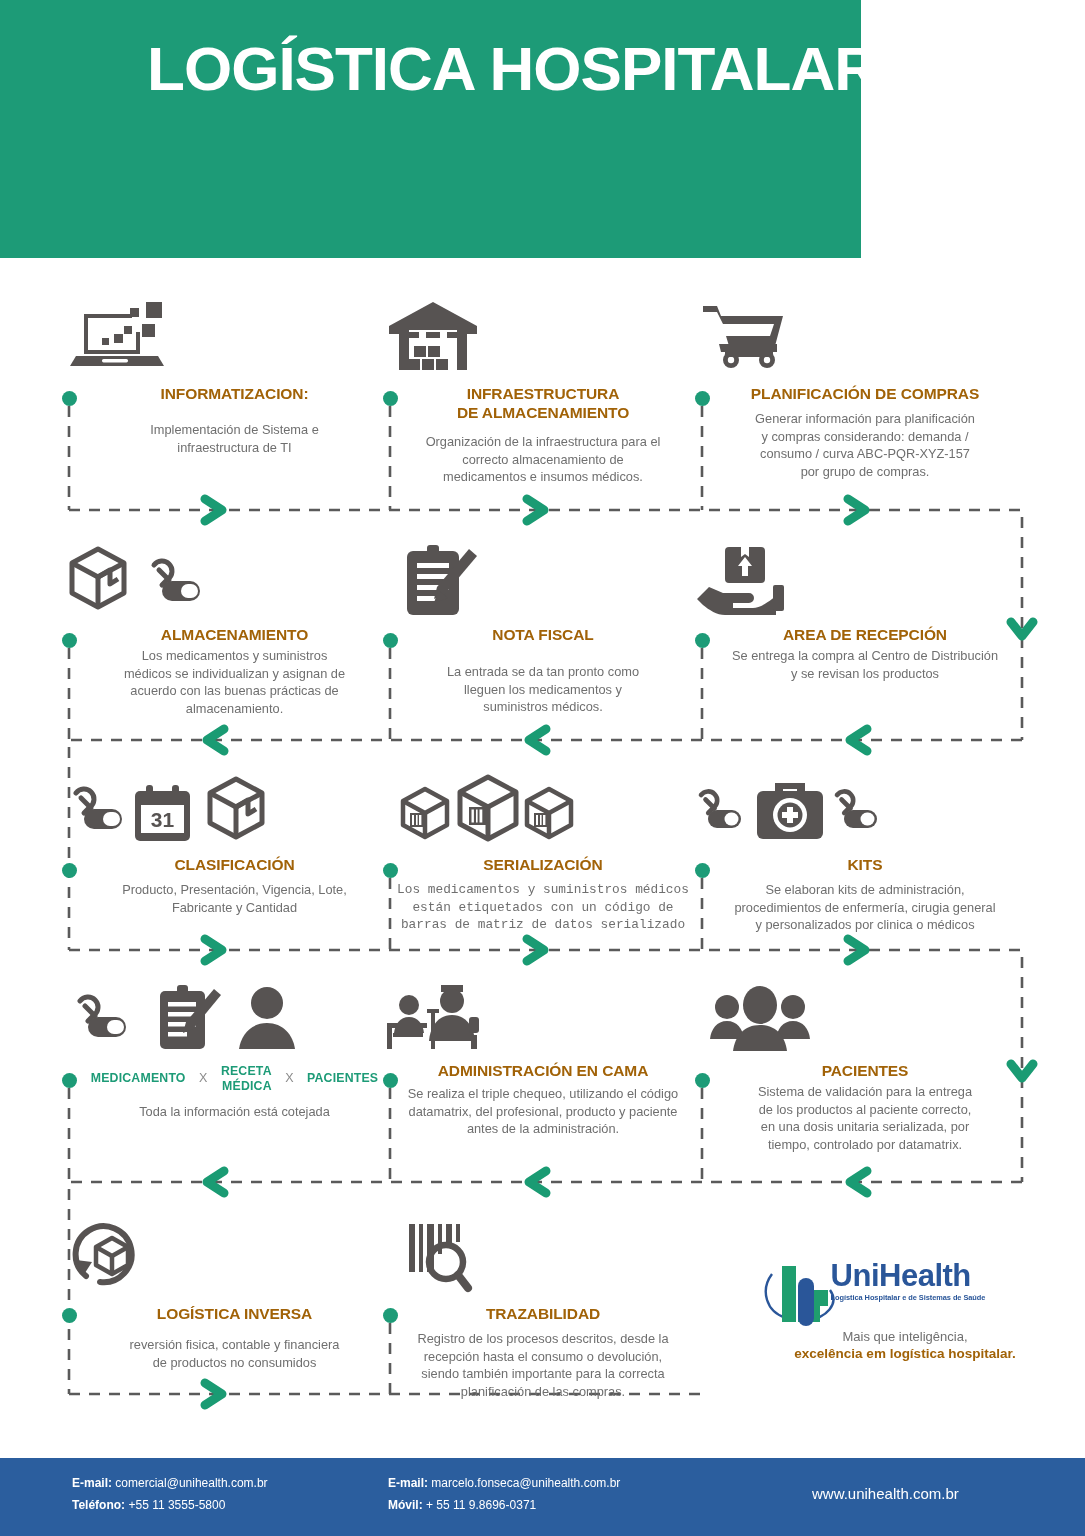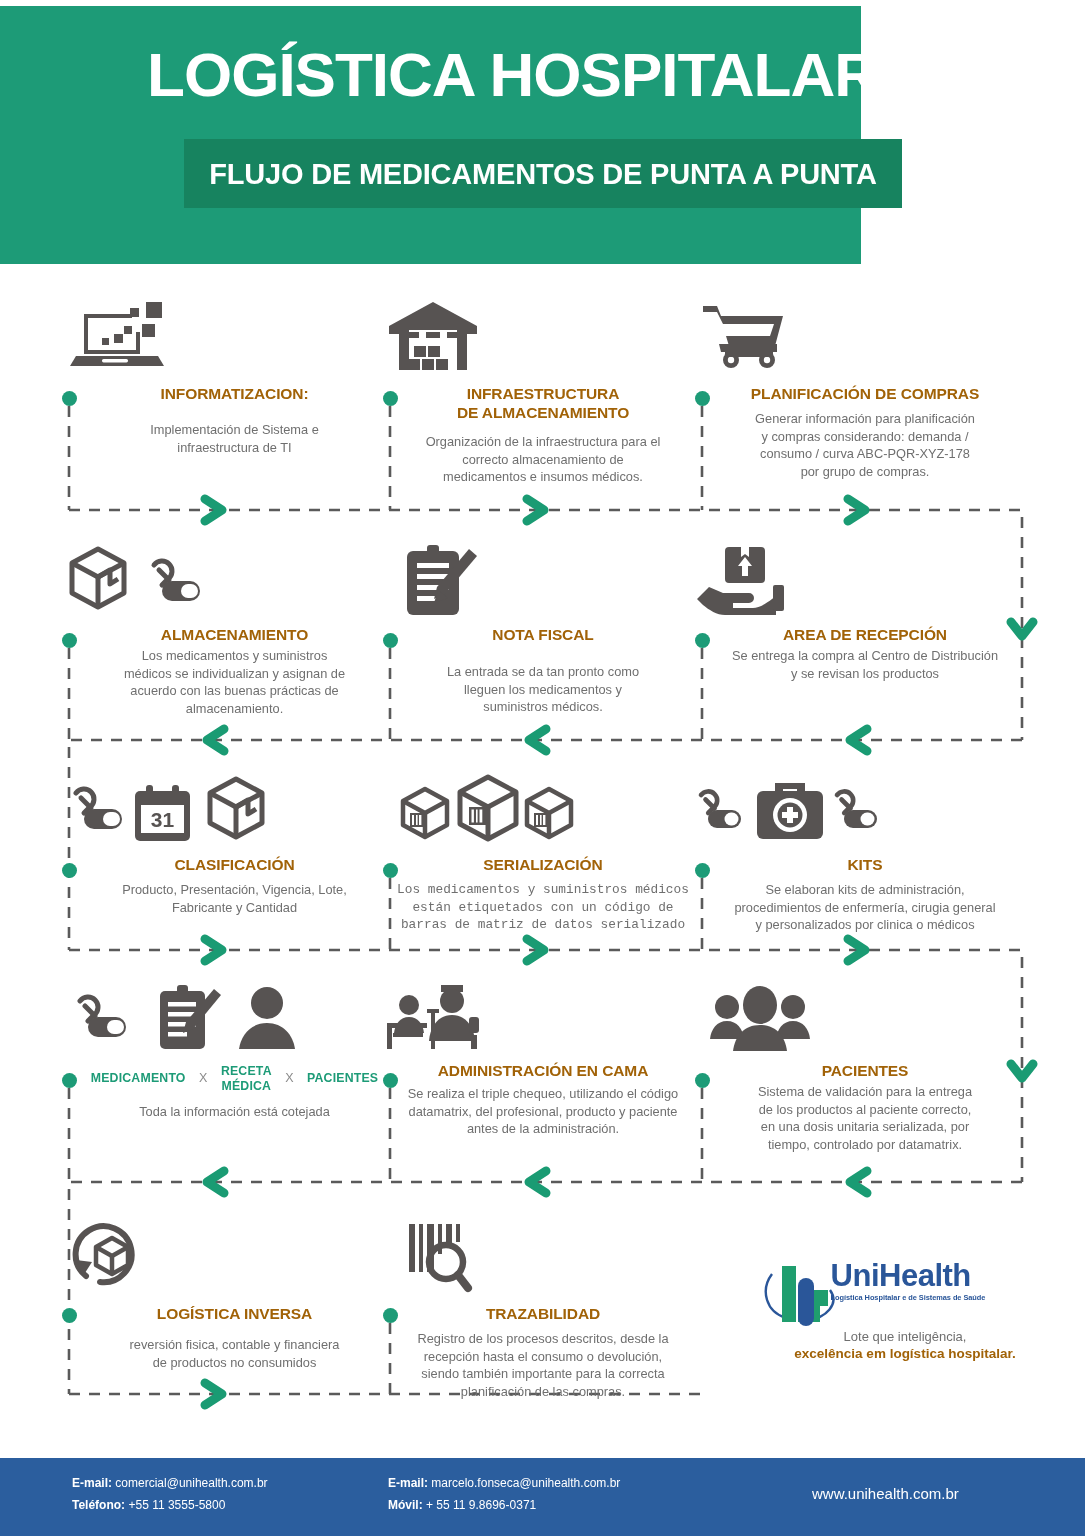--- a/index.html
+++ b/index.html
@@ -1,19 +1,19 @@
 <!DOCTYPE html>
 <html><head>
 <meta charset="utf-8">
 <style>
   html,body{margin:0;padding:0;background:#ffffff;}
   body{width:1085px;height:1536px;font-family:"Liberation Sans",sans-serif;position:relative;overflow:hidden;}
 
   
-  .header{position:absolute;left:0;top:6px;width:861px;height:258px;background:#1d9b77;}
+  .header{position:absolute;left:0;top:0;width:861px;height:258px;background:#1d9b77;}
   .header-title{position:absolute;left:0;top:38px;width:1085px;text-align:center;
      color:#ffffff;font-size:62px;font-weight:bold;letter-spacing:-1px;line-height:1;}
   .header-sub-box{position:absolute;left:184px;top:133px;width:718px;height:69px;background:#17835f;}
   .header-sub{position:absolute;left:0;top:19px;width:718px;text-align:center;
      color:#ffffff;font-size:29px;font-weight:bold;letter-spacing:-0.2px;}
 
   
   .flow{position:absolute;left:0;top:258px;width:1085px;height:1170px;}
   .flow svg{position:absolute;left:0;top:0;}
 
@@ -44,21 +44,21 @@
   #n11{left:383px;top:725px;width:320px;}
   #n12{left:695px;top:725px;width:340px;}
   
   #n13{left:62px;top:960px;width:345px;}
   #n14{left:383px;top:960px;width:320px;}
 
   
   .triple{position:absolute;width:100%;text-align:center;white-space:nowrap;}
   .triple b{color:#1d9b77;font-size:12.3px;font-weight:bold;letter-spacing:0.2px;}
   .triple .x{color:#8c8c8c;font-size:12.5px;padding:0 9px;}
-  .triple .two{display:inline-block;line-height:13px;vertical-align:middle;text-align:center;}
+  .triple .two{display:inline-block;line-height:13px;vertical-align:middle;text-align:right;}
 
   
   .logo-wrap{position:absolute;left:760px;top:1002px;width:290px;text-align:center;}
   .logo-row{display:flex;align-items:center;justify-content:center;}
   .logo-text{margin-left:6px;text-align:left;}
   .logo-name{font-size:31px;font-weight:bold;color:#2a5699;line-height:1;letter-spacing:-0.5px;}
   .logo-tag{font-size:7.4px;font-weight:bold;color:#2a5699;letter-spacing:-0.05px;margin-top:2px;}
   .slogan1{margin-top:26px;color:#6f6f6f;font-size:13px;line-height:17px;}
   .slogan2{color:#a16207;font-size:13.5px;font-weight:bold;line-height:17px;}
 
@@ -69,23 +69,20 @@
   .fcol span{font-weight:normal;}
   #fc1{left:72px;top:14px;}
   #fc2{left:388px;top:14px;}
   #fc3{left:812px;top:25px;font-size:15px;}
 </style>
 </head>
 <body>
 
 <div class="header">
   <div class="header-title">LOGÍSTICA HOSPITALARIA</div>
-  <div class="header-sub-box">
-    <div class="header-sub">FLUJO DE MEDICAMENTOS DE PUNTA A PUNTA</div>
-  </div>
 </div>
 
 <div class="flow">
 
   <svg width="1085" height="1170">
     <g stroke="#5a5a5a" stroke-width="2.6" fill="none" stroke-dasharray="11 9">
 
       <path d="M69 148 L69 252"></path>
       <path d="M390 148 L390 252"></path>
       <path d="M702 148 L702 252"></path>
@@ -209,21 +206,21 @@
           <circle cx="72" cy="62" r="8"></circle>
           <circle cx="36" cy="62" r="3.2" fill="#ffffff"></circle>
           <circle cx="72" cy="62" r="3.2" fill="#ffffff"></circle>
           <rect x="30" y="54" width="48" height="5"></rect>
         </g>
       </svg>
     </div>
     <div class="ttl" style="top:86px;">PLANIFICACIÓN DE COMPRAS</div>
     <div class="desc" style="top: 112px; white-space: pre-line;">Generar información para planificación
 y compras considerando: demanda /
-consumo / curva ABC-PQR-XYZ-178
+consumo / curva ABC-PQR-XYZ-157
 por grupo de compras.</div>
   </div>
 
   <div class="node" id="n4">
     <div class="icon">
       <svg width="150" height="72" viewBox="0 0 150 72">
         <g fill="none" stroke="#575352" stroke-width="5" stroke-linejoin="round">
           <path d="M36 6 62 20v30L36 64 10 50V20z"></path>
           <path d="M10 20l26 14 26-14"></path>
           <path d="M36 34v30"></path>
@@ -539,21 +536,21 @@
         <rect x="22" y="6" width="14" height="56" fill="#1f9e6e"></rect>
         <rect x="38" y="44" width="22" height="18" fill="#1f9e6e"></rect>
         <rect x="54" y="30" width="14" height="16" fill="#1f9e6e"></rect>
         <rect x="38" y="18" width="16" height="48" rx="8" fill="#2a5699"></rect>
       </svg>
       <div class="logo-text">
         <div class="logo-name">UniHealth</div>
         <div class="logo-tag">Logística Hospitalar e de Sistemas de Saúde</div>
       </div>
     </div>
-    <div class="slogan1">Lote que inteligência,</div>
+    <div class="slogan1">Mais que inteligência,</div>
     <div class="slogan2">excelência em logística hospitalar.</div>
   </div>
 
 </div>
 
 <div class="footer">
   <div class="fcol" id="fc1">
     <div>
       <b>E-mail:</b>
       <span>comercial@unihealth.com.br</span>

